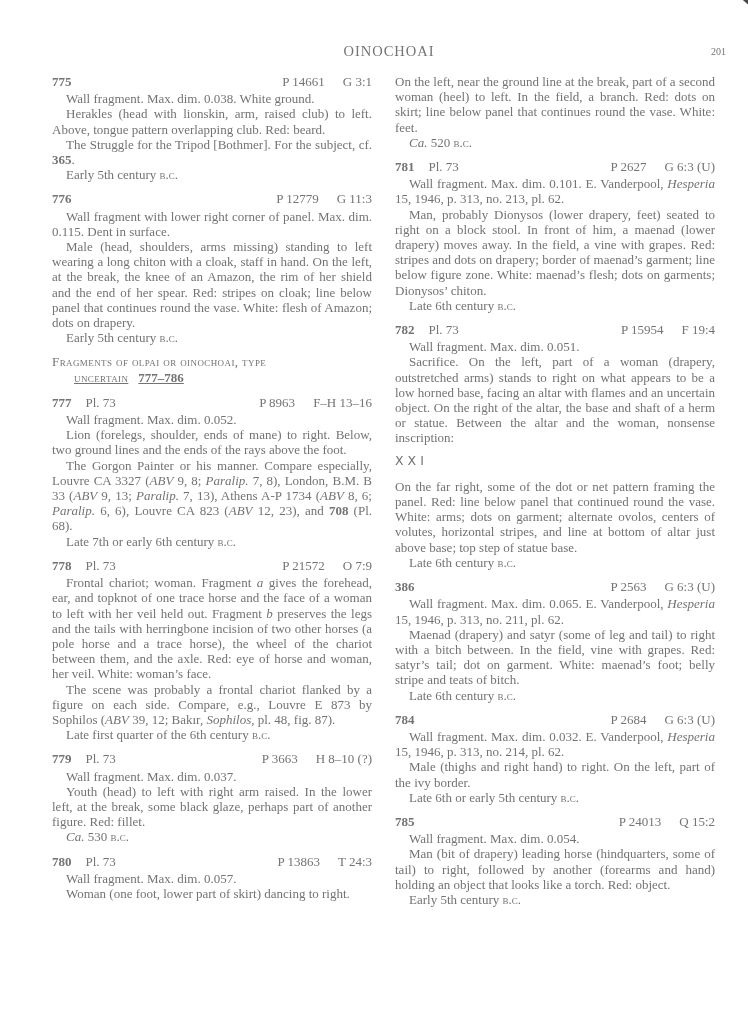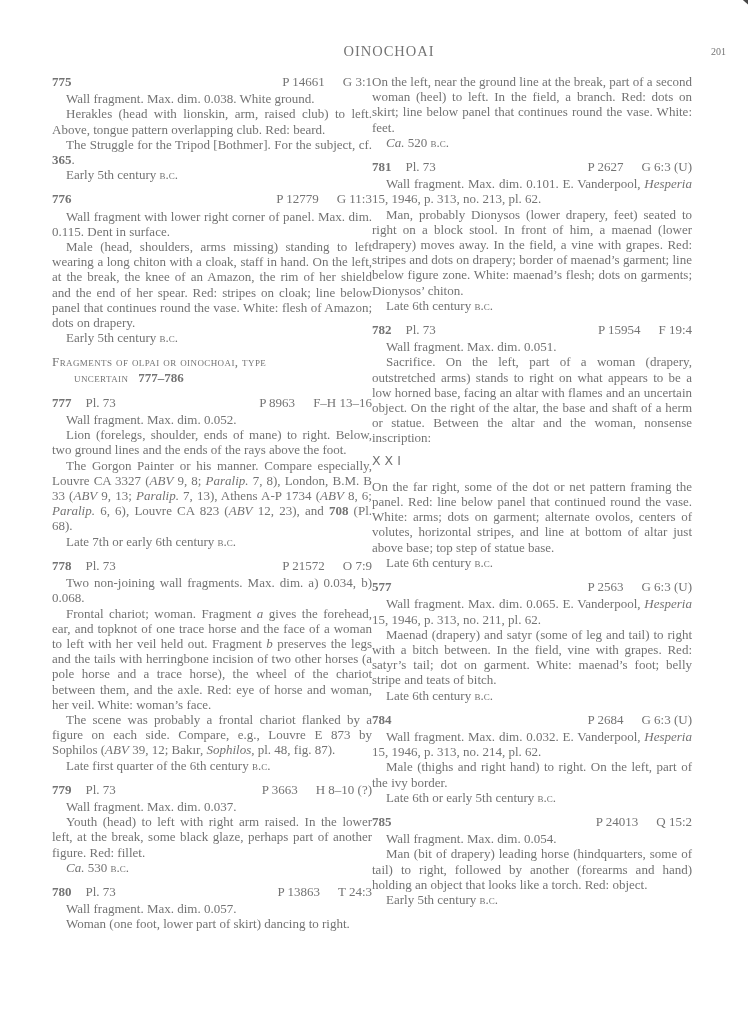--- a/index.html
+++ b/index.html
@@ -27,37 +27,37 @@
   }
   .running-title{
     position:absolute;left:0;right:0;text-align:center;
     font-size:14.5px;letter-spacing:1px;
   }
   .page-number{
     position:absolute;right:0;top:0;font-size:10px;
   }
   .columns{
     position:absolute;top:74px;left:52px;right:38px;bottom:0;
-    display:flex;gap:0;
+    display:flex;gap:23px;
   }
   .column{width:320px;}
   .entry{margin-bottom:9px;}
   .entry-header{display:flex;align-items:baseline;margin-bottom:2px;}
   .entry-number{font-weight:bold;}
   .entry-plate{margin-left:14px;}
   .entry-refs{margin-left:auto;white-space:nowrap;}
   .entry-grid{margin-left:18px;}
   .para{margin:0;text-align:justify;}
   .ind{text-indent:14px;}
   .seg-i{font-style:italic;}
   .seg-b{font-weight:bold;}
   .seg-sc{font-variant:small-caps;font-family:Liberation Serif, serif;}
   .section-heading{margin:4px 0 10px 0;}
   .section-heading .line1{font-variant:small-caps;letter-spacing:0.4px;}
-  .section-heading .line2{font-variant:small-caps;letter-spacing:0.4px;text-indent:22px;}
+  .section-heading .line2{font-variant:small-caps;letter-spacing:0.4px;text-indent:22px;text-decoration:underline;}
   .section-heading .range{font-weight:bold;font-variant:normal;letter-spacing:0;margin-left:10px;}
   .inscription{
     text-align:left;
     font-family:"DejaVu Sans",sans-serif;
     font-size:12.5px;
     letter-spacing:4px;
     padding:7px 0 11px 0;
   }
   .continuation{margin-bottom:9px;}
 </style>
@@ -105,21 +105,20 @@
           <p class="para ind">Lion (forelegs, shoulder, ends of mane) to right. Below, two ground lines and the ends of the rays above the foot.</p>
           <p class="para ind">The Gorgon Painter or his manner. Compare especially, Louvre CA 3327 (<span class="seg-i">ABV</span> 9, 8; <span class="seg-i">Paralip.</span> 7, 8), London, B.M. B 33 (<span class="seg-i">ABV</span> 9, 13; <span class="seg-i">Paralip.</span> 7, 13), Athens A-P 1734 (<span class="seg-i">ABV</span> 8, 6; <span class="seg-i">Paralip.</span> 6, 6), Louvre CA 823 (<span class="seg-i">ABV</span> 12, 23), and <span class="seg-b">708</span> (Pl. 68).</p>
           <p class="para ind">Late 7th or early 6th century <span class="seg-sc">b.c.</span></p>
         </div>
         <div class="entry">
           <div class="entry-header">
             <span class="entry-number">778</span>
             <span class="entry-plate">Pl. 73</span>
             <span class="entry-refs"><span class="entry-inv">P 21572</span><span class="entry-grid">O 7:9</span></span>
           </div>
-          <p class="para ind">Two non-joining wall fragments. Max. dim. a) 0.034, b) 0.068.</p>
           <p class="para ind">Frontal chariot; woman. Fragment <span class="seg-i">a</span> gives the forehead, ear, and topknot of one trace horse and the face of a woman to left with her veil held out. Fragment <span class="seg-i">b</span> preserves the legs and the tails with herringbone incision of two other horses (a pole horse and a trace horse), the wheel of the chariot between them, and the axle. Red: eye of horse and woman, her veil. White: woman’s face.</p>
           <p class="para ind">The scene was probably a frontal chariot flanked by a figure on each side. Compare, e.g., Louvre E 873 by Sophilos (<span class="seg-i">ABV</span> 39, 12; Bakır, <span class="seg-i">Sophilos</span>, pl. 48, fig. 87).</p>
           <p class="para ind">Late first quarter of the 6th century <span class="seg-sc">b.c.</span></p>
         </div>
         <div class="entry">
           <div class="entry-header">
             <span class="entry-number">779</span>
             <span class="entry-plate">Pl. 73</span>
             <span class="entry-refs"><span class="entry-inv">P 3663</span><span class="entry-grid">H 8–10 (?)</span></span>
           </div>
@@ -159,21 +158,21 @@
             <span class="entry-refs"><span class="entry-inv">P 15954</span><span class="entry-grid">F 19:4</span></span>
           </div>
           <p class="para ind">Wall fragment. Max. dim. 0.051.</p>
           <p class="para ind">Sacrifice. On the left, part of a woman (drapery, outstretched arms) stands to right on what appears to be a low horned base, facing an altar with flames and an uncertain object. On the right of the altar, the base and shaft of a herm or statue. Between the altar and the woman, nonsense inscription:</p>
           <div class="inscription">XXI</div>
           <p class="para">On the far right, some of the dot or net pattern framing the panel. Red: line below panel that continued round the vase. White: arms; dots on garment; alternate ovolos, centers of volutes, horizontal stripes, and line at bottom of altar just above base; top step of statue base.</p>
           <p class="para ind">Late 6th century <span class="seg-sc">b.c.</span></p>
         </div>
         <div class="entry">
           <div class="entry-header">
-            <span class="entry-number">577</span>
+            <span class="entry-number">386</span>
             <span class="entry-refs"><span class="entry-inv">P 2563</span><span class="entry-grid">G 6:3 (U)</span></span>
           </div>
           <p class="para ind">Wall fragment. Max. dim. 0.065. E. Vanderpool, <span class="seg-i">Hesperia</span> 15, 1946, p. 313, no. 211, pl. 62.</p>
           <p class="para ind">Maenad (drapery) and satyr (some of leg and tail) to right with a bitch between. In the field, vine with grapes. Red: satyr’s tail; dot on garment. White: maenad’s foot; belly stripe and teats of bitch.</p>
           <p class="para ind">Late 6th century <span class="seg-sc">b.c.</span></p>
         </div>
         <div class="entry">
           <div class="entry-header">
             <span class="entry-number">784</span>
             <span class="entry-refs"><span class="entry-inv">P 2684</span><span class="entry-grid">G 6:3 (U)</span></span>

